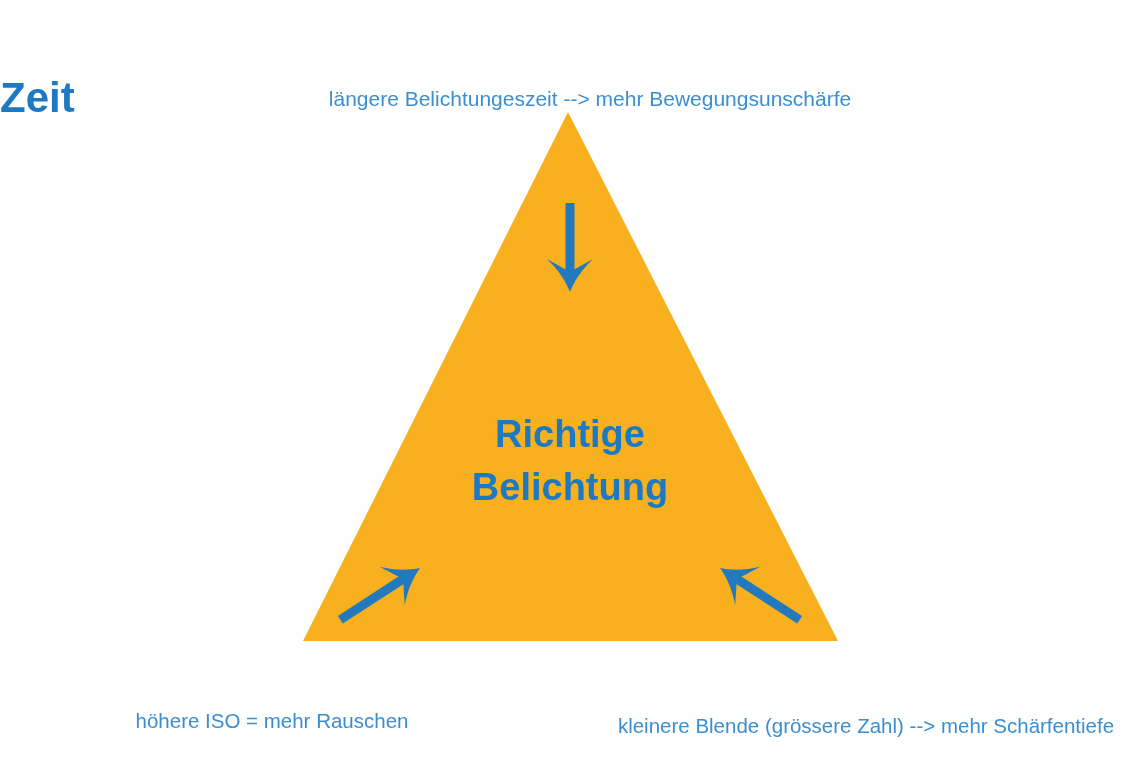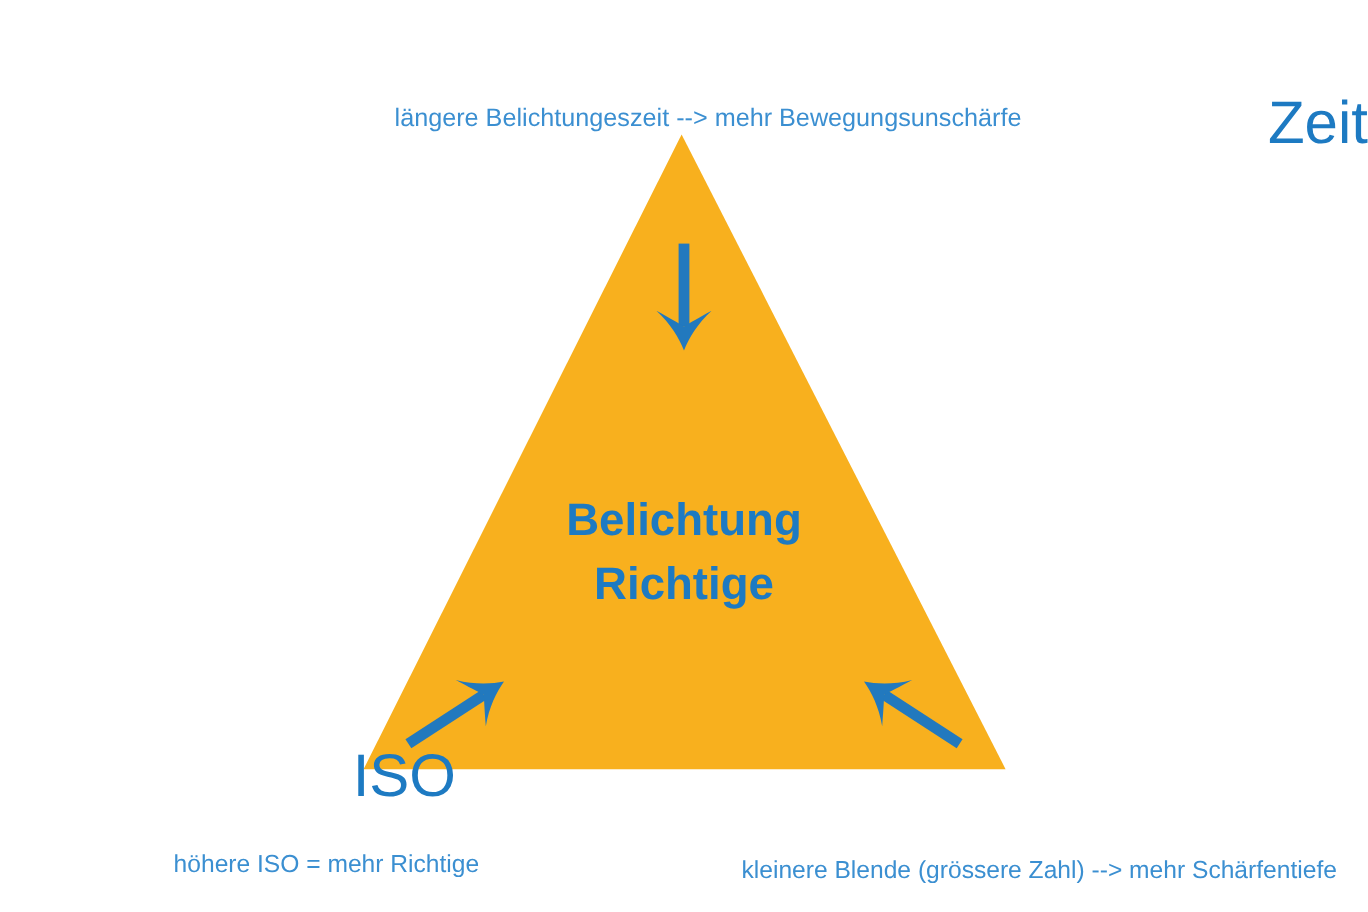--- a/index.html
+++ b/index.html
@@ -17,23 +17,23 @@
   .annot{
     position:absolute;
     color:var(--annot-blue);
     font-size:21px;
     text-align:center;
     white-space:pre;
   }
   .corner-label{
     position:absolute;
     color:var(--label-blue);
-    font-weight:normal;
-    font-size:50px;
-    text-align:right;
+    font-weight:bold;
+    font-size:42px;
+    text-align:left;
     line-height:1;
   }
   .top-annot{left:0;width:1140px;line-height:31px;top:21px;margin-left:20px;}
   .center-label{
     position:absolute;
     left:0;top:408px;width:1140px;
     color:var(--label-blue);
     font-weight:bold;
     font-size:38px;
     line-height:53px;
@@ -69,27 +69,26 @@
       <path d="M 0 0 C -10 -4 -22 -11 -33 -23 C -27 -12 -23 -5 -20 0 C -23 5 -27 12 -33 23 C -22 11 -10 4 0 0 Z"></path>
     </g>
   </svg>
 
   <div class="annot top-annot">
     <div>längere Belichtungeszeit --&gt; mehr Bewegungsunschärfe</div>
   </div>
   <div class="corner-label zeit-label">Zeit</div>
 
   <div class="center-label">
+    <div>Richtige</div>
     <div>Belichtung</div>
-    <div>Richtige</div>
   </div>
 
-  <div class="corner-label iso-label">ISO</div>
   <div class="annot iso-annot">
-    <div>höhere ISO = mehr Richtige</div>
+    <div>höhere ISO = mehr Rauschen</div>
     
     
   </div>
 
   <div class="annot blende-annot">
     <div>kleinere Blende (grössere Zahl) --&gt; mehr Schärfentiefe</div>
     
   </div>
 
 </div>

